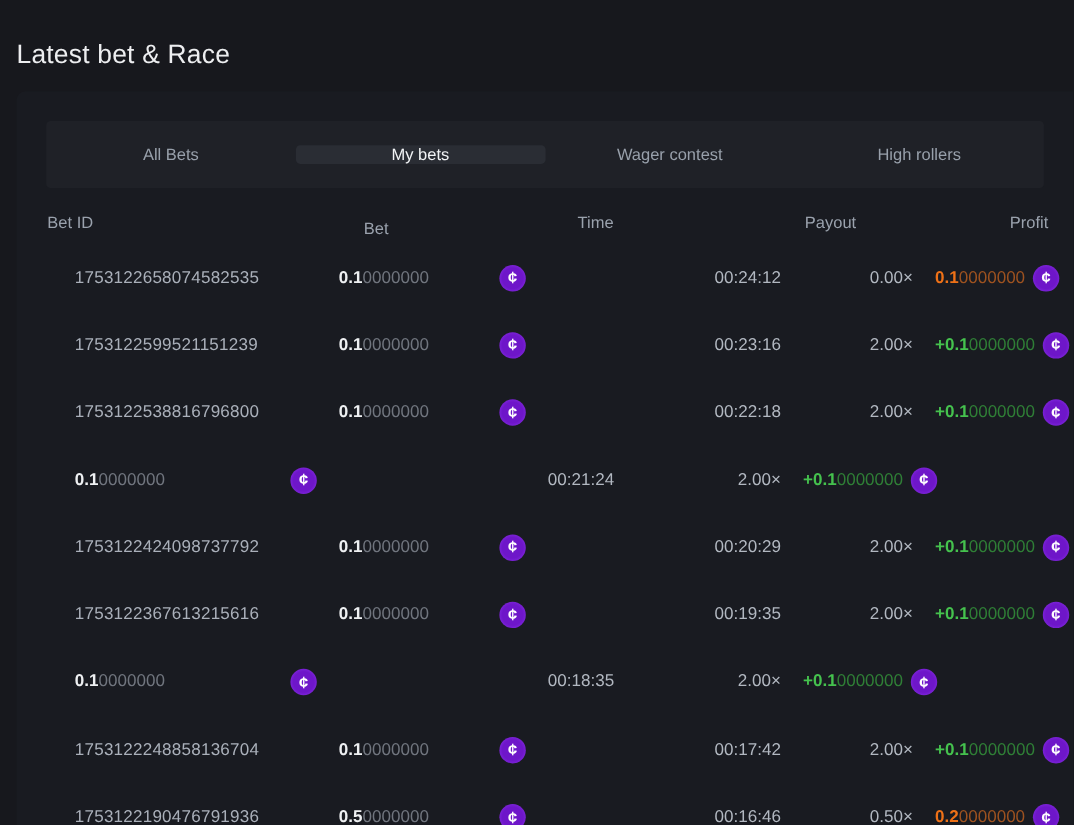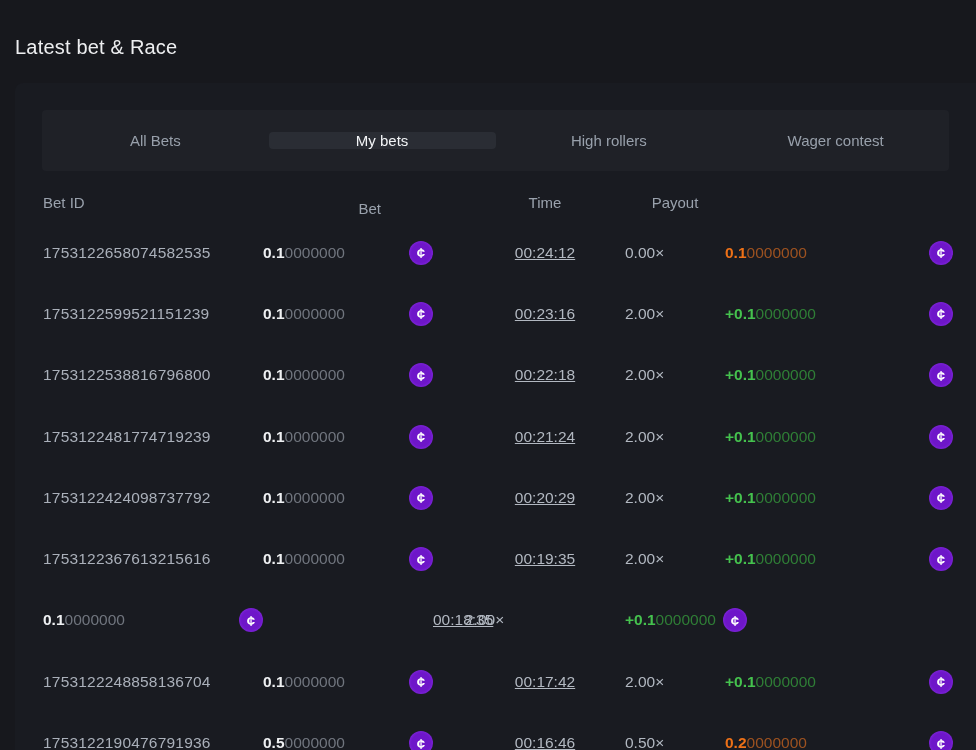--- a/index.html
+++ b/index.html
@@ -6,21 +6,21 @@
   html,body { width:976px; height:750px; }
   body {
     position:relative;
     overflow:hidden;
     background:var(--page-bg);
     font-family:"Liberation Sans","DejaVu Sans",sans-serif;
     -webkit-font-smoothing:antialiased;
   }
   .page-title {
     position:absolute; left:15px; top:36px;
-    font-size:20px; font-weight:500; letter-spacing:.2px;
+    font-size:24px; font-weight:500; letter-spacing:.2px;
     color:var(--title-color);
   }
   .panel {
     position:absolute; left:15px; top:83px; right:0; height:720px;
     background:var(--panel-bg);
     border-radius:8px 0 0 0;
     padding:27px 23px 0 28px;
   }
   .tabbar {
     display:flex; height:61px;
@@ -37,36 +37,37 @@
   }
   .tab.active {
     background:var(--tab-active-bg);
     color:var(--tab-active-text);
     font-weight:400;
   }
   .grid-row {
     display:grid;
     grid-template-columns:220px 170px 32px 160px 100px 1fr;
     align-items:center;
+    gap:20px;
   }
   .thead { margin-top:11px; height:40px; }
   .th { font-size:15px; color:var(--th-color); }
   .th-betid { text-align:left; }
-  .th-bet   { text-align:right; padding-right:52px;margin-top:12px; }
-  .th-time  { text-align:center; }
+  .th-bet   { text-align:center; padding-right:52px;margin-top:12px; }
+  .th-time  { }
   .th-payout{ text-align:center; }
   .th-profit{ text-align:right; }
-  .trow { height:61.3px; font-size:15.5px; cursor:pointer; }
+  .trow { height:61.3px; font-size:15.5px; cursor:pointer;margin-left:25px; }
   .cell-betid { color:var(--id-color); text-align:left; letter-spacing:.2px; }
   .cell-bet, .cell-profit { display:flex; align-items:center; justify-content:space-between; gap:7px; }
   .amount { white-space:nowrap; }
   .amount .main { font-weight:700; color:var(--bet-main); }
   .amount .rest { color:var(--bet-rest); }
-  .cell-time  { color:var(--time-color); text-align:center;text-decoration:underline; }
-  .cell-payout{ color:var(--time-color); text-align:left; }
+  .cell-time  { color:var(--time-color); text-align:right; }
+  .cell-payout{ color:var(--time-color); text-align:right; }
   .profit-win .main  { color:var(--win-main); font-weight:700; }
   .profit-win .rest  { color:var(--win-rest); }
   .profit-loss .main { color:var(--loss-main); font-weight:700; }
   .profit-loss .rest { color:var(--loss-rest); }
   .coin {
     width:24px; height:24px; border-radius:50%;
     flex:0 0 24px;
     display:flex; align-items:center; justify-content:center;
     background:radial-gradient(circle at 50% 50%, var(--coin-core) 0%, var(--coin-core) 55%, var(--coin-edge) 100%);
     color:#fff; font-size:15px; font-weight:700; line-height:1;
@@ -81,34 +82,35 @@
   <div class="tabbar">
   <div class="tab">
         <span>All Bets</span>
       </div>
 
   <div class="tab active">
         <span>My bets</span>
       </div>
 
   <div class="tab">
+        <span>Wager contest</span>
+      </div>
+
+  <div class="tab">
         <span>High rollers</span>
-      </div>
-
-  <div class="tab">
-        <span>Wager contest</span>
       </div>
 </div>
 
   <div class="grid-row thead">
     <div class="th th-betid">Bet ID</div>
     <div class="th th-bet">Bet</div>
     <div></div>
     <div class="th th-time">Time</div>
     <div class="th th-payout">Payout</div>
+    <div class="th th-profit">Profit</div>
   </div>
 
   <div>
   <div class="grid-row trow">
     <div class="cell-betid">1753122658074582535</div>
     <div class="cell-bet">
       <span class="amount"><span class="main">0.1</span><span class="rest">0000000</span></span>
       <span class="coin">¢</span>
     </div>
     <div></div>
@@ -144,21 +146,20 @@
     <div></div>
     <div class="cell-time">00:22:18</div>
     <div class="cell-payout">2.00×</div>
     <div class="cell-profit">
       <span class="amount profit profit-win"><span class="main">+0.1</span><span class="rest">0000000</span></span>
       <span class="coin">¢</span>
     </div>
   </div>
 
   <div class="grid-row trow">
-    <div class="cell-betid">1753122481774719239</div>
     <div class="cell-bet">
       <span class="amount"><span class="main">0.1</span><span class="rest">0000000</span></span>
       <span class="coin">¢</span>
     </div>
     <div></div>
     <div class="cell-time">00:21:24</div>
     <div class="cell-payout">2.00×</div>
     <div class="cell-profit">
       <span class="amount profit profit-win"><span class="main">+0.1</span><span class="rest">0000000</span></span>
       <span class="coin">¢</span>

